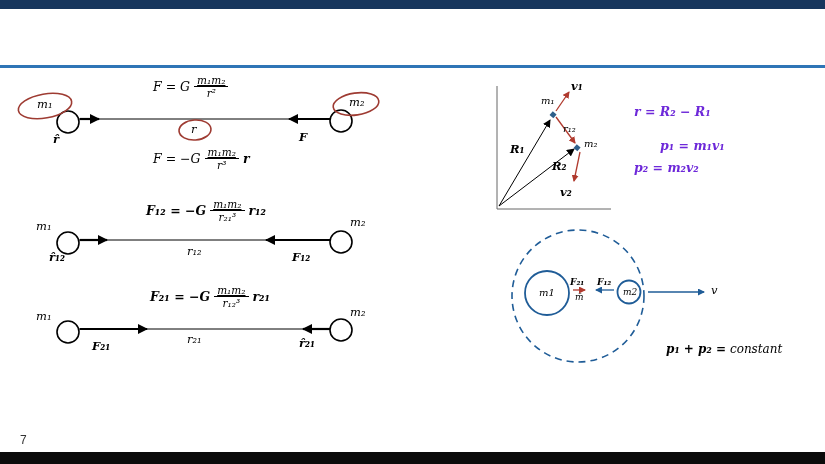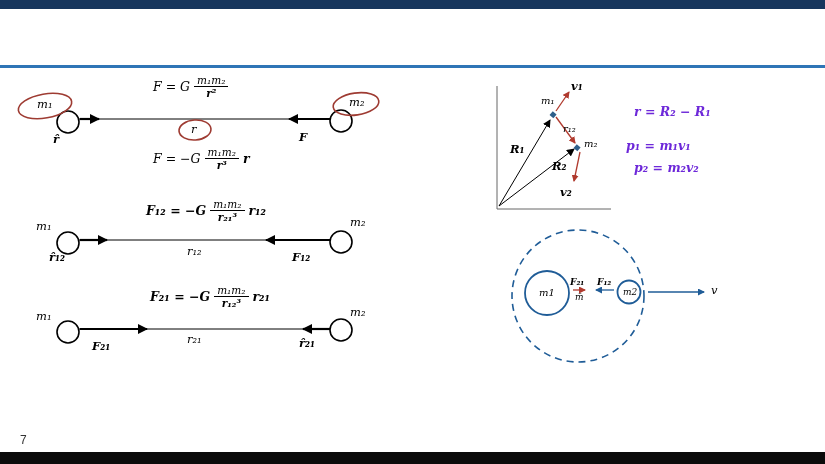--- a/index.html
+++ b/index.html
@@ -10,22 +10,22 @@
   .bottom-bar{position:absolute;left:0;top:452px;width:825px;height:12px;background:#0b0b0b;}
   .page-num{position:absolute;left:20px;top:433px;font:12px "Liberation Sans",sans-serif;color:#333;}
   svg.canvas{position:absolute;left:0;top:0;}
   .lbl{position:absolute;font:italic 11.5px "DejaVu Serif",serif;color:#000;white-space:nowrap;line-height:1;}
   .b{font-weight:bold;}
   .sm{font-size:10px;}
   .xs{font-size:9px;}
   .eq{position:absolute;display:flex;align-items:center;gap:4px;
       font:italic 12.5px "DejaVu Serif",serif;color:#000;white-space:nowrap;}
   .frac{display:inline-flex;flex-direction:column;align-items:center;font-size:10.5px;line-height:1.15;}
-  .frac .num{border-bottom:1px solid #000;padding:0 3px;}
-  .frac .den{padding:0 3px;font-weight:bold;}
+  .frac .num{border-bottom:1px solid #000;padding:0 3px;text-decoration:underline;}
+  .frac .den{padding:0 3px;}
   .vec{font-weight:bold;}
   .rel{position:absolute;font:italic bold 12.5px "DejaVu Serif",serif;color:#6d28d9;white-space:nowrap;}
   
   .thin{stroke:#000;stroke-width:1;}
   .thick{stroke:#000;stroke-width:2.2;}
   .mass{fill:#fff;stroke:#000;stroke-width:1.6;}
   .axis{fill:none;stroke:#666;stroke-width:1;}
   .redl{stroke:#b03a2e;stroke-width:1.3;}
   .bluel{stroke:#1f5c97;stroke-width:1.3;}
   .bluem{stroke:#1f5c97;stroke-width:1.5;}
@@ -153,24 +153,28 @@
 
   <span class="lbl b" style="left:571px;top:81px">v₁</span>
   <span class="lbl sm" style="left:541px;top:96px">m₁</span>
   <span class="lbl sm" style="left:563px;top:124px">r₁₂</span>
   <span class="lbl b" style="left:510px;top:144px">R₁</span>
   <span class="lbl sm" style="left:584px;top:139px">m₂</span>
   <span class="lbl b" style="left:552px;top:161px">R₂</span>
   <span class="lbl b" style="left:560px;top:187px">v₂</span>
 
   <span class="rel" style="left:634px;top:104px">r = R₂ − R₁</span>
-  <span class="rel" style="left:626px;top:138px">p₁ = m₁v₁</span>
+  <span class="rel" style="left:660px;top:138px">p₁ = m₁v₁</span>
   <span class="rel" style="left:634px;top:160px">p₂ = m₂v₂</span>
 
   <span class="lbl sm" style="left:539px;top:288px">m1</span>
   <span class="lbl xs" style="left:623px;top:288px">m2</span>
   <span class="lbl xs b" style="left:570px;top:278px">F₂₁</span>
   <span class="lbl xs b" style="left:597px;top:278px">F₁₂</span>
   <span class="lbl xs" style="left:575px;top:293px">m̄</span>
   <span class="lbl" style="left:711px;top:285px">v</span>
 
+  <div class="eq" style="left:666px;top:342px;font-size:12px">
+    <span class="vec">p₁ + p₂ =</span>
+    <span>constant</span>
+  </div>
 
 </div>
 
 </body></html>

